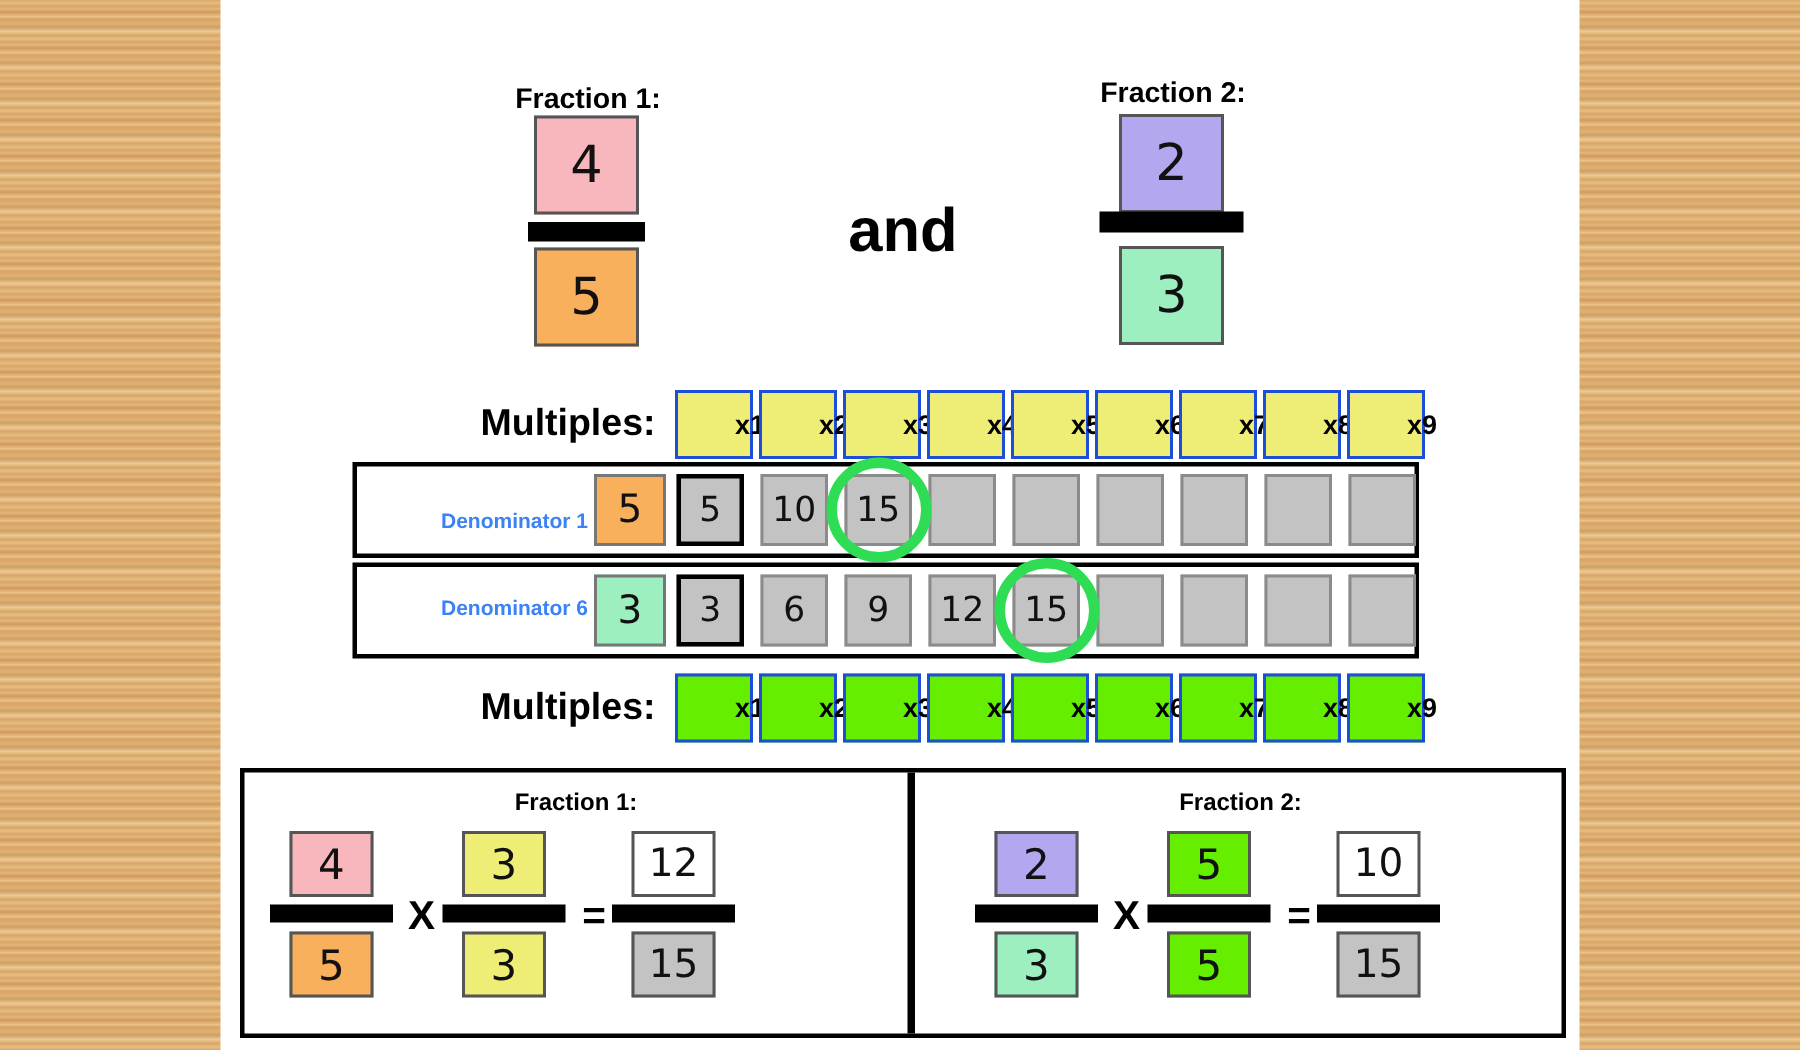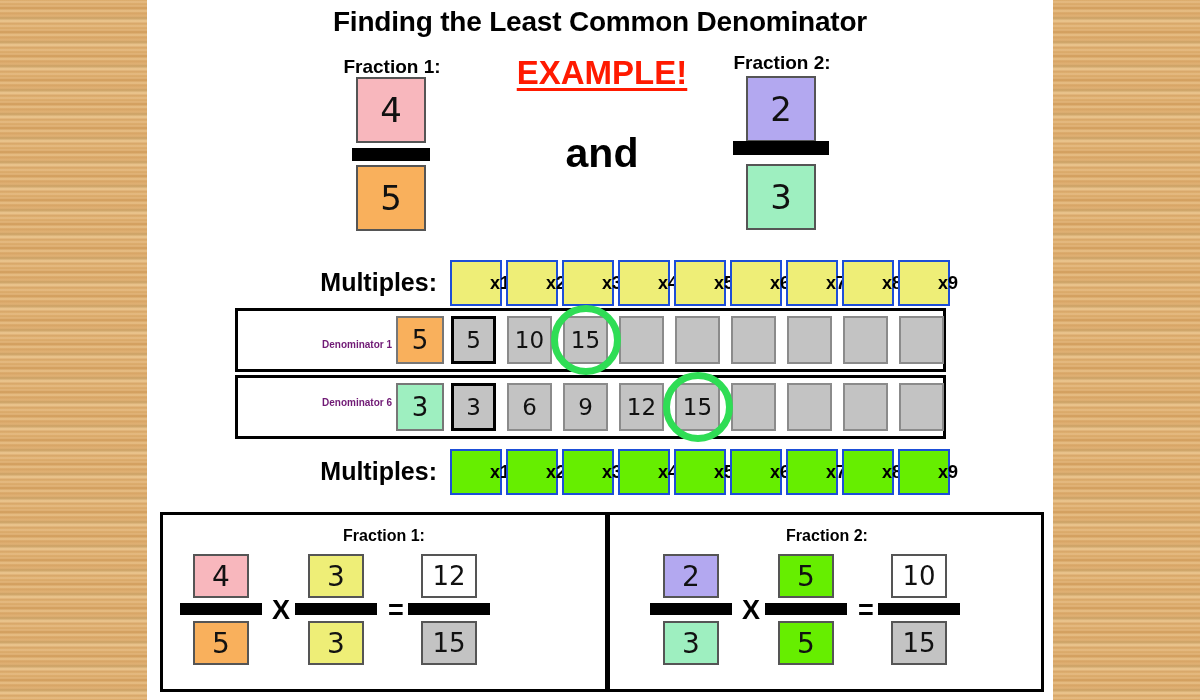--- a/index.html
+++ b/index.html
@@ -88,21 +88,21 @@
   }
 
   .rowframe {
     position: absolute;
     box-sizing: border-box;
     border: 3px solid #000;
     background: #fff;
   }
   .denlabel {
     position: absolute;
-    font-size: 10px; font-weight: bold; color: #701a75;
+    font-size: 14px; font-weight: bold; color: #3b82f6;
     text-align: right;
   }
   .dcell {
     position: absolute;
     box-sizing: border-box;
     border: 2px solid #8b8b8b;
     background: #c3c3c3;
     display: flex; align-items: center; justify-content: center;
     font-family: "DejaVu Sans", sans-serif;
     font-size: 23px; color: #111;
@@ -148,27 +148,25 @@
     font-size: 27px; font-weight: bold; color: #000;
     text-align: center;
   }
 </style>
 </head>
 <body>
 
 <div id="stage">
   <div id="sheet">
 
-    <div class="title">Finding the Least Common Denominator</div>
 
     <div class="frac-head" style="left:190px; top:56px; width:110px;">Fraction 1:</div>
 
     <div class="frac-head" style="left:580px; top:52px; width:110px;">Fraction 2:</div>
 
-    <div class="example">EXAMPLE!</div>
     <div class="andword">and</div>
 
     <div class="numbox" style="left:209px; top:77px; width:70px; height:66px; background:#f8b7bd;">4</div>
     <div class="fbar" style="left:205px; top:148px; width:78px; height:13px;"></div>
     <div class="numbox" style="left:209px; top:165px; width:70px; height:66px; background:#f9b05c;">5</div>
 
     <div class="numbox" style="left:599px; top:76px; width:70px; height:66px; background:#b3a8f0;">2</div>
     <div class="fbar" style="left:586px; top:141px; width:96px; height:14px;"></div>
     <div class="numbox" style="left:599px; top:164px; width:70px; height:66px; background:#9eefc0;">3</div>
 

